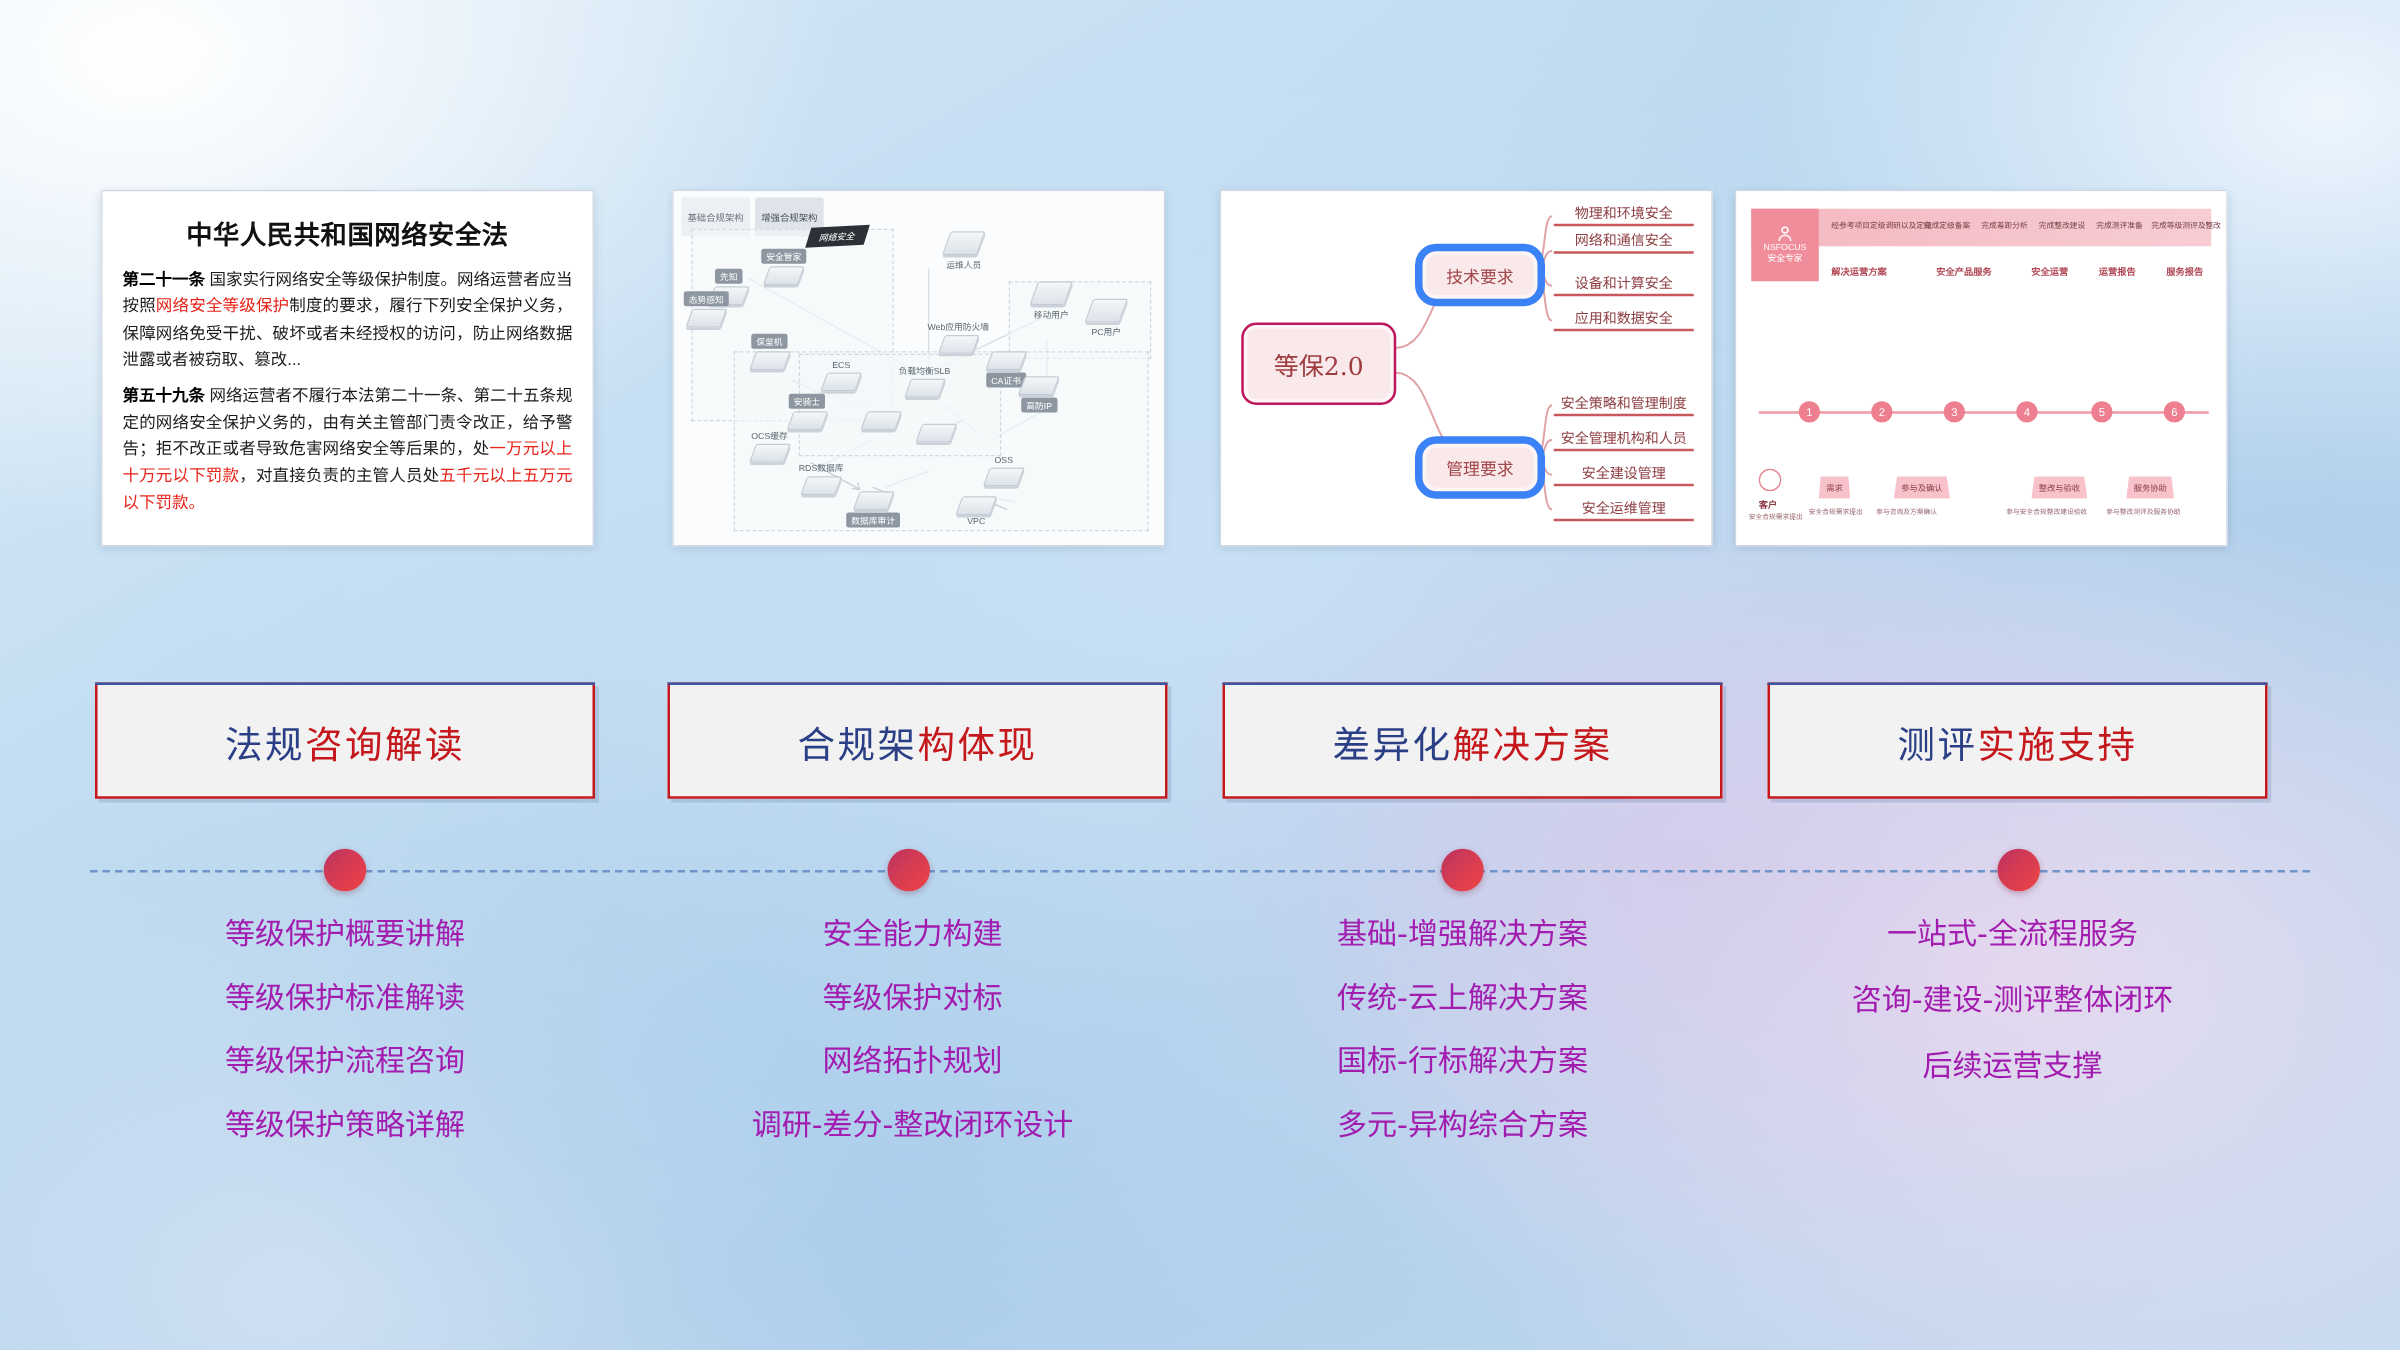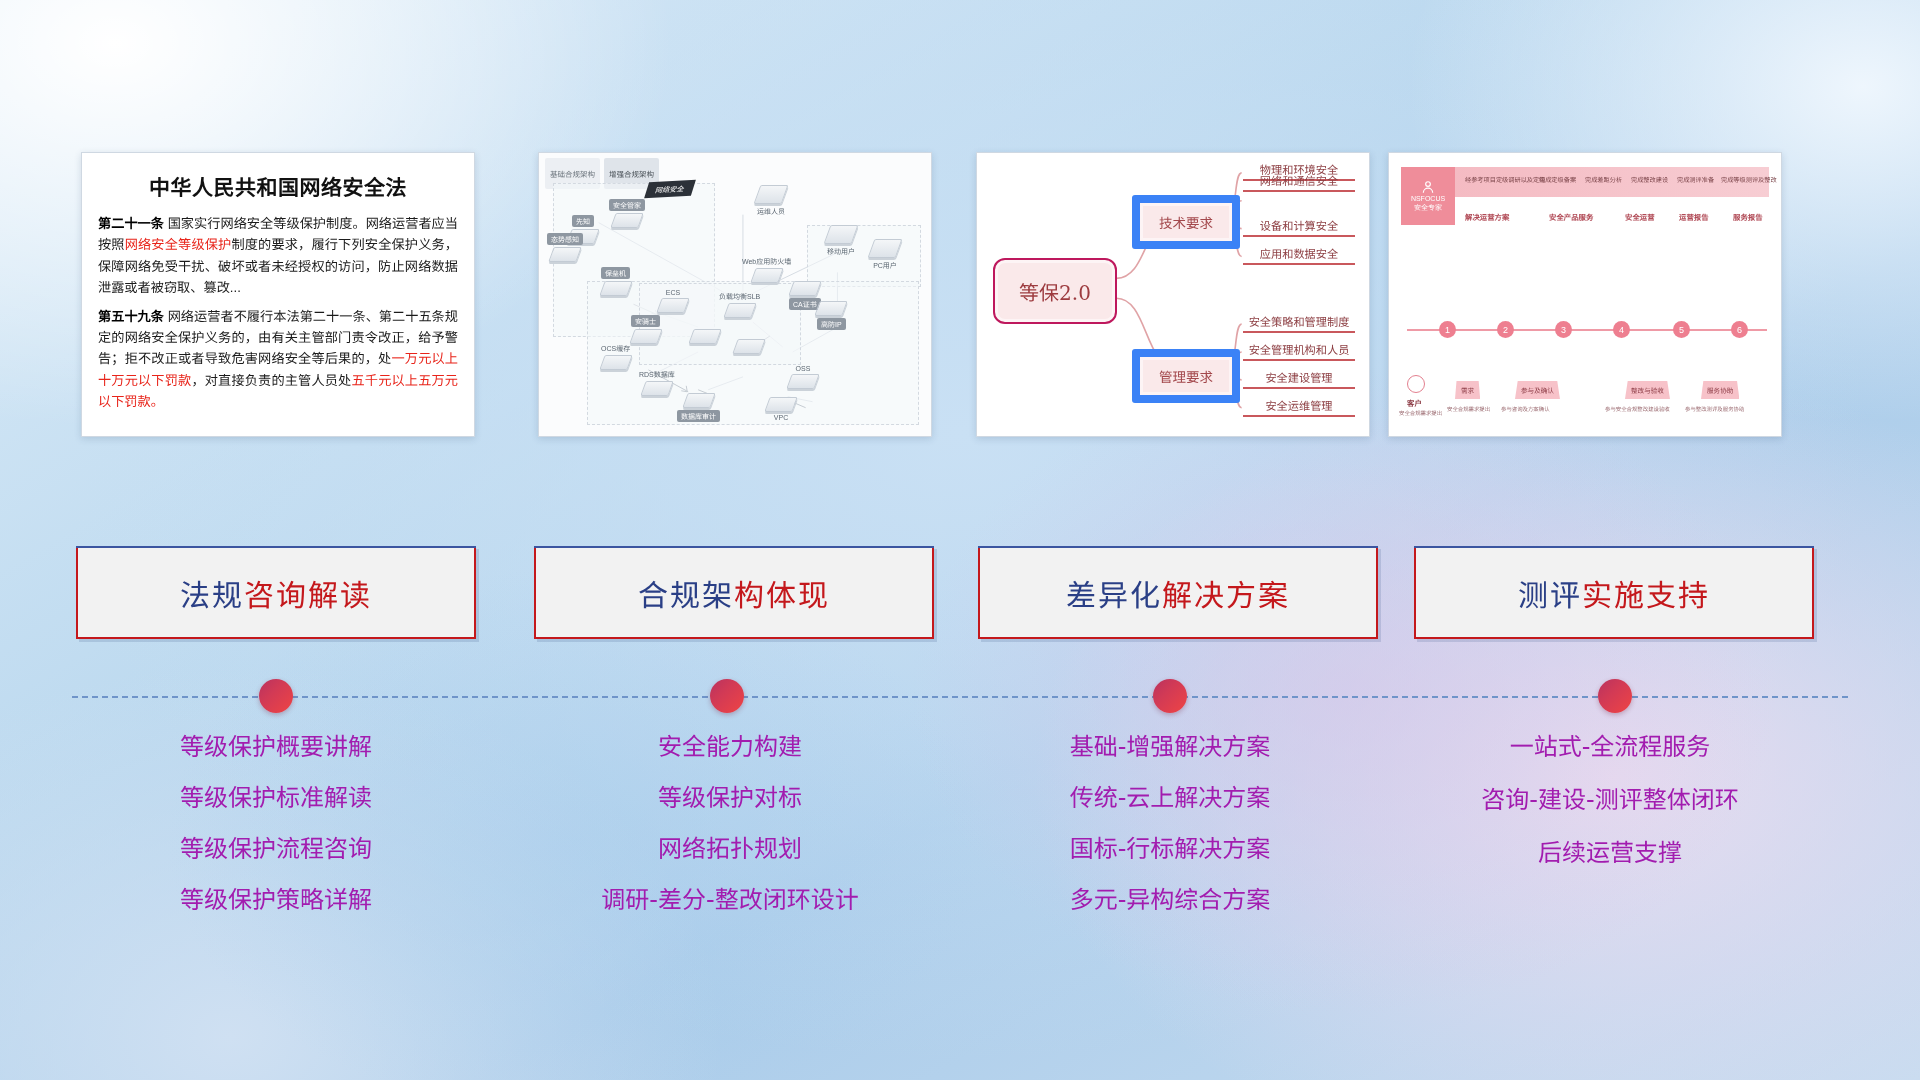--- a/index.html
+++ b/index.html
@@ -77,21 +77,21 @@
   .mroot{
     position:absolute;left:16px;top:105px;width:120px;height:62px;
     border:2px solid #be185d;border-radius:12px;background:#fae9ea;
     display:flex;align-items:center;justify-content:center;
     font-size:20px;color:#9d3b3f;
     font-family:"DejaVu Serif","Liberation Serif",serif;
     box-shadow:inset 0 0 0 3px #fdf4f5;
   }
   .mbr{
     position:absolute;width:92px;height:38px;
-    border:8px solid #3b82f6;border-radius:3px;background:#fae9ea;
+    border:6px solid #3b82f6;border-radius:17px;background:#fae9ea;
     display:flex;align-items:center;justify-content:center;
     font-size:13.5px;color:#a3484c;
     font-family:"DejaVu Serif","Liberation Serif",serif;
     box-shadow:inset 0 0 0 3px #fdf4f5;
   }
   .mbr.tech{left:155px;top:42px;}
   .mbr.mgmt{left:155px;top:196px;}
   .mleaf{
     position:absolute;left:266px;width:112px;
     font-size:11.2px;color:#8d3f43;text-align:center;
@@ -320,21 +320,21 @@
           </g>
           <circle cx="255" cy="62" r="3.2" fill="#fff" stroke="#cf8387" stroke-width="1.2"></circle>
           <circle cx="255" cy="216" r="3.2" fill="#fff" stroke="#cf8387" stroke-width="1.2"></circle>
         </svg>
 
         <div class="mroot">等保2.0</div>
         <div class="mbr tech">技术要求</div>
         <div class="mbr mgmt">管理要求</div>
 
         <div class="mleaf" style="top:8px;">物理和环境安全</div>
-        <div class="mleaf" style="top:19px;">网络和通信安全</div>
+        <div class="mleaf" style="top:30px;">网络和通信安全</div>
         <div class="mleaf" style="top:64px;">设备和计算安全</div>
         <div class="mleaf" style="top:92px;">应用和数据安全</div>
 
         <div class="mleaf" style="top:160px;">安全策略和管理制度</div>
         <div class="mleaf" style="top:188px;">安全管理机构和人员</div>
         <div class="mleaf" style="top:216px;">安全建设管理</div>
         <div class="mleaf" style="top:244px;">安全运维管理</div>
       </div>
     </div>
 

